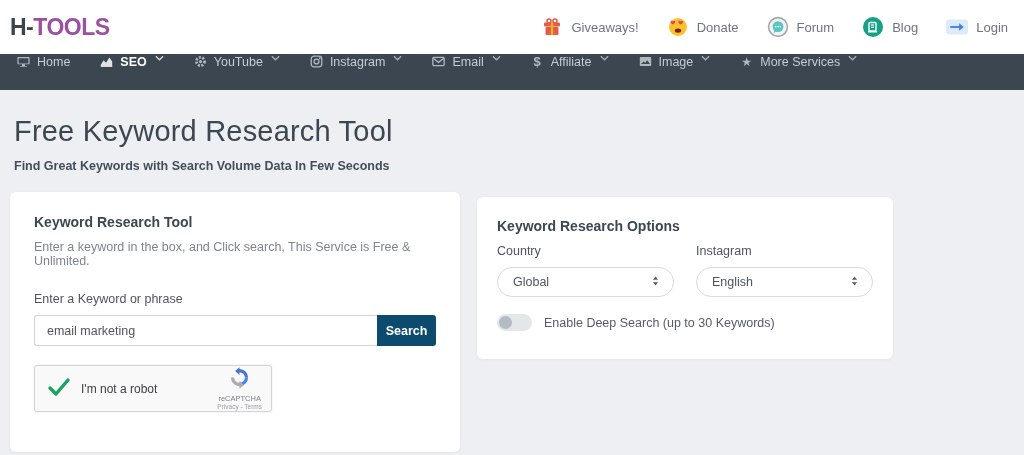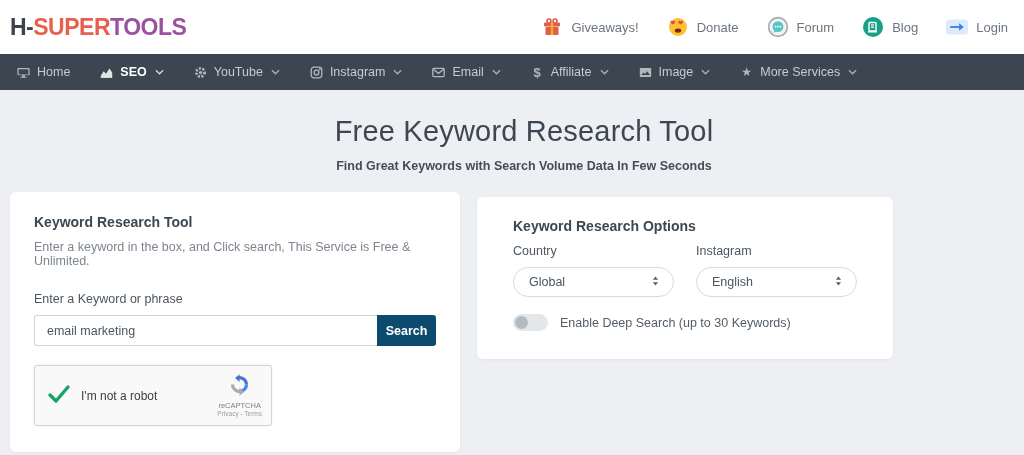--- a/index.html
+++ b/index.html
@@ -23,62 +23,62 @@
   .header-links { display:flex; align-items:center; gap:28px; }
   .header-link { display:flex; align-items:center; gap:8px; font-size:13px; color:#6d757e; cursor:pointer; }
   .hicon { display:inline-flex; width:22px; height:22px; align-items:center; justify-content:center; }
 
   
   .navbar {
     height:36px; background:#3c4650;
     display:flex; align-items:stretch; padding-left:2px;
   }
   .nav-item {
-    display:flex; align-items:center; gap:7px;
-    padding:16px 15px; font-size:12.5px; color:#c5ccd2; cursor:pointer;
+    display:flex; align-items:flex-start; gap:7px;
+    padding:1px 15px; font-size:12.5px; color:#c5ccd2; cursor:pointer;
   }
   .nav-item.active { color:#ffffff; font-weight:700; }
   .nav-ic { display:inline-flex; width:13px; height:13px; align-items:center; justify-content:center; opacity:.85; }
   .nav-ic svg { display:block; }
   .chev { display:inline-flex; margin-left:1px; opacity:.8; }
   .star-glyph { font-size:12px; line-height:1; }
   .dollar-glyph { font-size:13px; font-weight:700; line-height:1; }
 
   
-  .hero { padding:25px 0 0 24px;text-align:center; }
+  .hero { padding:25px 0 0 14px; }
   .hero-title { font-size:29px; font-weight:500; color:#3c4752; margin:0; letter-spacing:.2px; }
   .hero-sub { font-size:12.5px; font-weight:700; color:#434e58; margin:11px 0 0 0; }
 
   
   .main { display:flex; align-items:flex-start; gap:17px; padding:0 10px; margin-top:19px; }
   .card {
     background:#fff; border-radius:6px;
     box-shadow:0 1px 3px rgba(60,70,80,.06);
   }
   .tool-card { width:450px; height:260px; padding:22px 24px; }
-  .options-card { width:416px; height:162px; padding:21px 36px; margin-top:5px; }
+  .options-card { width:416px; height:162px; padding:21px 20px; margin-top:5px; }
   .card-title { font-size:14px; font-weight:700; color:#3c4752; margin:0 0 10px 0; }
   .card-desc { font-size:12.5px; color:#7d858e; margin:0 0 24px 0; }
   .field-label { display:block; font-size:12.5px; color:#4c565f; margin-bottom:9px; }
 
   .input-group { display:flex; height:31px; }
   .kw-input {
     flex:1; border:1px solid #ced4da; border-right:none;
     border-radius:3px 0 0 3px; padding:4px 12px;
     font-size:12.5px; color:#4c565f; outline:none;
     font-family:"Liberation Sans", sans-serif;
   }
   .search-btn {
     width:59px; background:#0c4a6e; color:#fff; border:none;
     border-radius:0 3px 3px 0; font-size:12.5px; font-weight:600; cursor:pointer;
     font-family:"Liberation Sans", sans-serif;
   }
 
   .recaptcha {
-    margin-top:19px; width:238px; height:61px;
+    margin-top:19px; width:238px; height:47px;
     background:#f9f9f9; border:1px solid #d3d3d3; border-radius:3px;
     box-shadow:0 0 3px rgba(0,0,0,.07);
     display:flex; align-items:center; gap:10px; padding:0 9px 0 12px;
   }
   .rc-label { font-size:12px; color:#3c4043; }
   .rc-brand { margin-left:auto; text-align:center; line-height:1.25; }
   .rc-name { font-size:7.5px; color:#7a7f84; }
   .rc-links { font-size:6.5px; color:#9aa0a5; }
 
   .opt-row { display:flex; gap:22px; margin-bottom:17px; }
@@ -98,21 +98,20 @@
     border-radius:50%; background:#b4bcc3;
   }
   .toggle-label { font-size:12.5px; color:#545d66; }
 </style>
 </head>
 <body>
 
 <div class="header">
   <div class="logo">
     <span class="p1">H-</span>
-      <span class="p2">SUPER</span>
       <span class="p3">TOOLS</span>
   </div>
   <div class="header-links">
     <div class="header-link">
       <span class="hicon">
         <svg width="20" height="20" viewBox="0 0 20 20">
           <circle cx="7" cy="4" r="2" fill="none" stroke="#e25c4a" stroke-width="1.6"></circle>
           <circle cx="13" cy="4" r="2" fill="none" stroke="#e25c4a" stroke-width="1.6"></circle>
           <rect x="2" y="5.5" width="16" height="4" rx="1" fill="#e25c4a"></rect>
           <rect x="3.5" y="10" width="13" height="8" rx="1" fill="#e25c4a"></rect>

